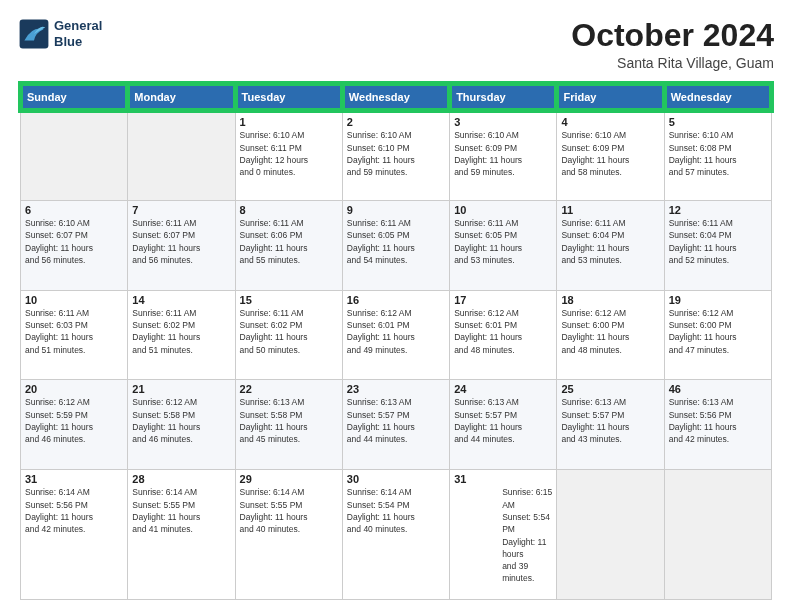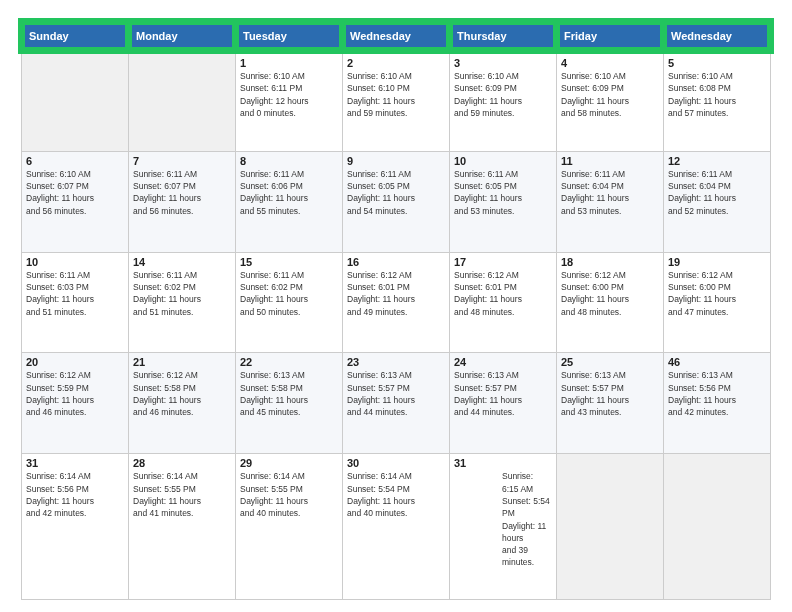--- a/index.html
+++ b/index.html
@@ -59,21 +59,21 @@
       width: 100%;
       table-layout: fixed;
     }
     .calendar th {
       background: #2b6cb0;
       color: #fff;
       font-size: 11px;
       font-weight: bold;
       padding: 5px 4px;
       text-align: left;
-      border: 7px solid #22c55e;
+      border: 5px solid #22c55e;
     }
     .calendar td {
       vertical-align: top;
       border: 1px solid #ccc;
       padding: 3px 4px;
       font-size: 9px;
       color: #222;
       height: 82px;
       background: #fff;
     }
@@ -91,20 +91,38 @@
       color: #333;
     }
     .empty-cell {
       background: #f0f0f0 !important;
     }
   </style>
 </head>
 <body>
 
 <div class="page">
+  <div class="header">
+    <div class="logo">
+      <svg class="logo-icon" viewBox="0 0 40 40">
+        <rect x="2" y="2" width="36" height="36" rx="4" fill="#1a3a5c"></rect>
+
+        <path d="M8 28 Q18 10 32 14 Q22 18 20 28Z" fill="#4a9fd4"></path>
+        <path d="M20 20 Q28 8 34 12 Q26 16 20 20Z" fill="#6bbfe8"></path>
+      </svg>
+      <div class="logo-text">
+        <div>General</div>
+        <div>Blue</div>
+      </div>
+    </div>
+    <div class="title-block">
+      <div class="main-title">October 2024</div>
+      <div class="subtitle">Santa Rita Village, Guam</div>
+    </div>
+  </div>
 
   <table class="calendar">
     <thead>
       <tr>
       <th>Sunday</th>
           <th>Monday</th>
           <th>Tuesday</th>
           <th>Wednesday</th>
           <th>Thursday</th>
           <th>Friday</th>

